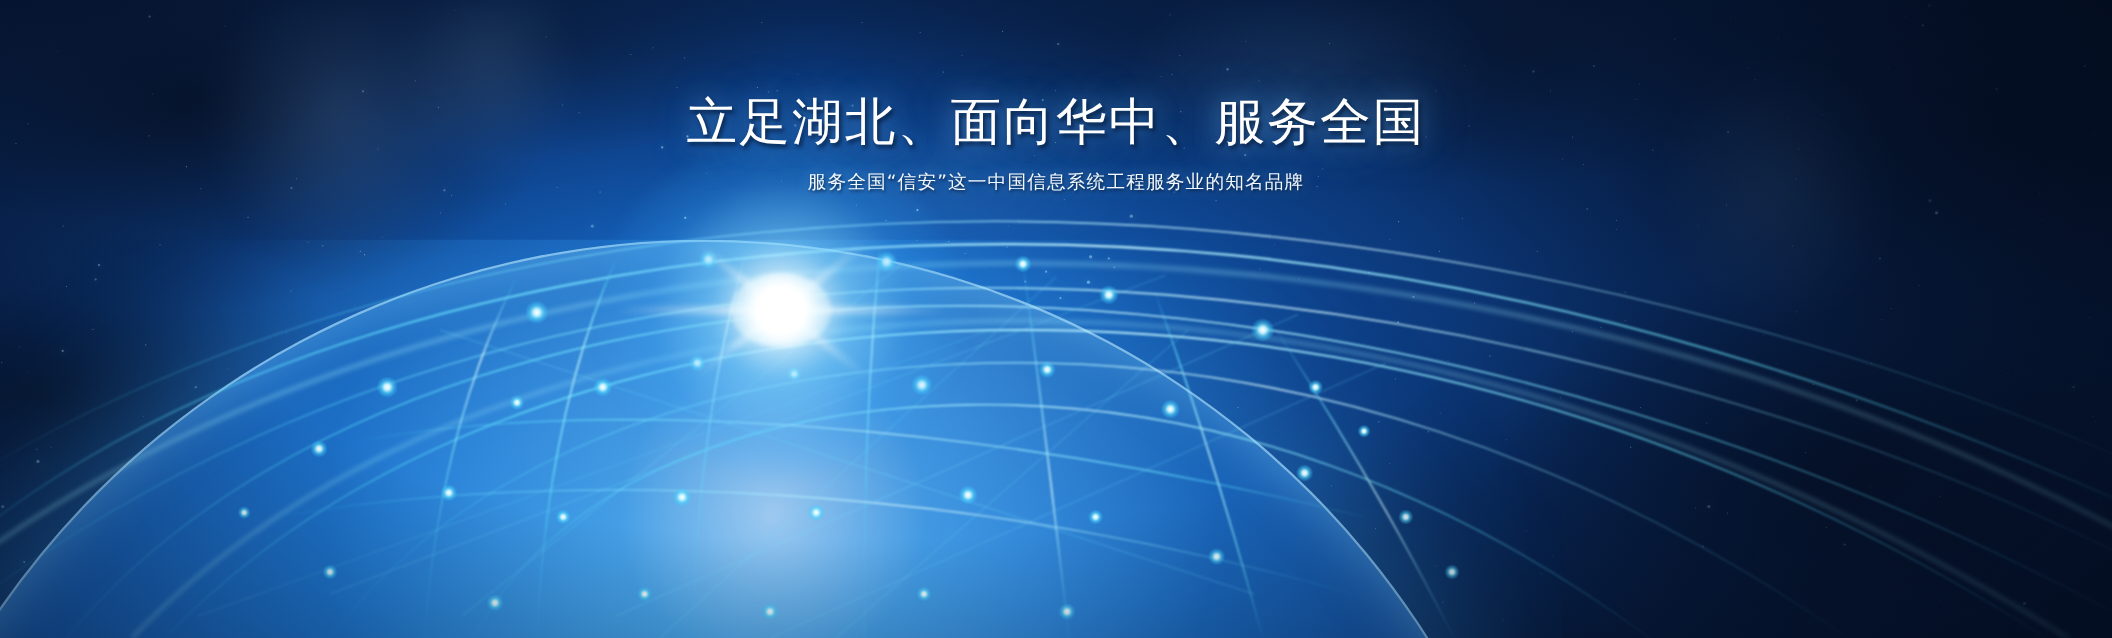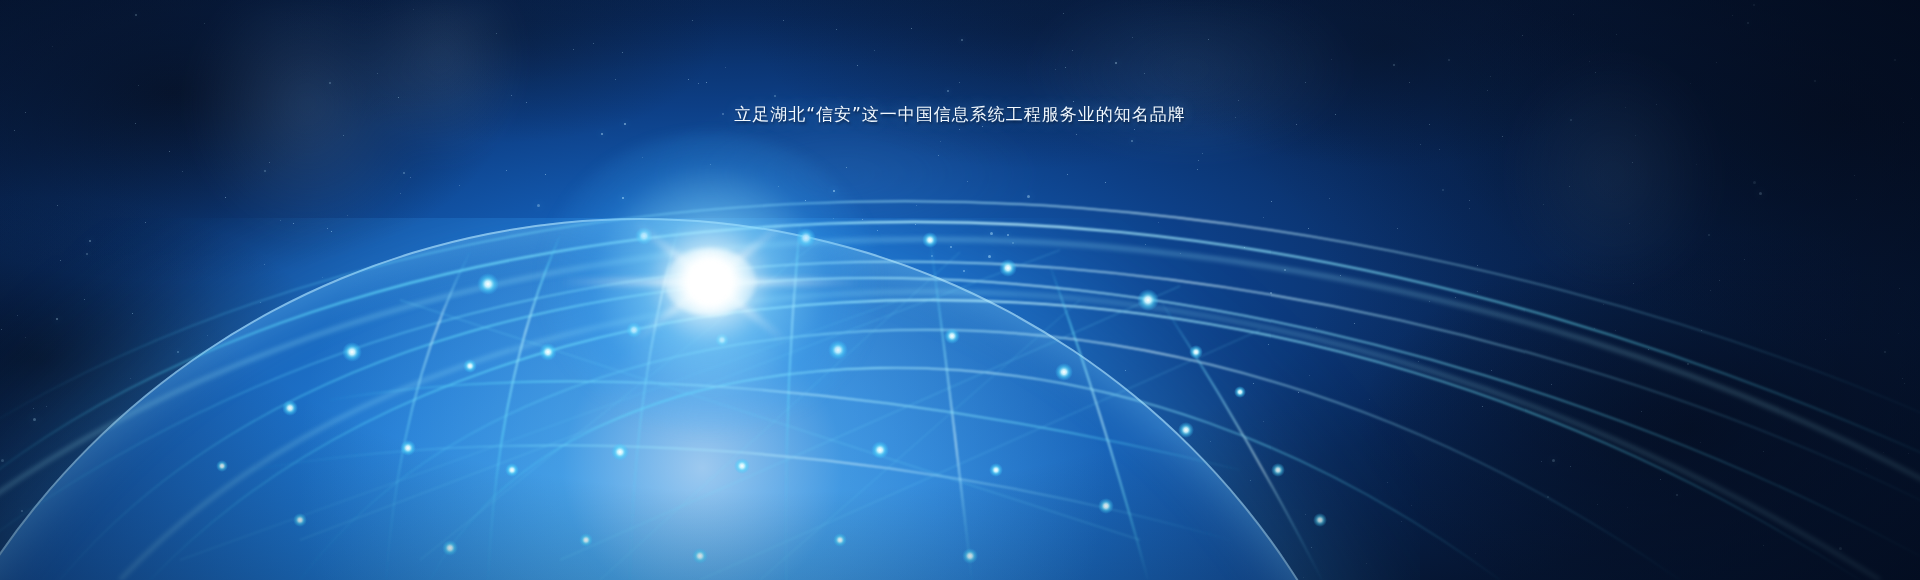--- a/index.html
+++ b/index.html
@@ -642,16 +642,17 @@
 
   <div class="flare-core">
     <div class="flare-spike h"></div>
     <div class="flare-spike d1"></div>
     <div class="flare-spike d2"></div>
   </div>
 
   <div class="layer vignette"></div>
 
   <div class="copy">
-    <div class="subhead">立足湖北“信安”这一中国信息系统工程服务业的知名品牌</div>
+    <div class="headline">立足湖北、面向华中、服务全国</div>
+    <div class="subhead">服务全国“信安”这一中国信息系统工程服务业的知名品牌</div>
   </div>
 
 </div>
 
 </body></html>

